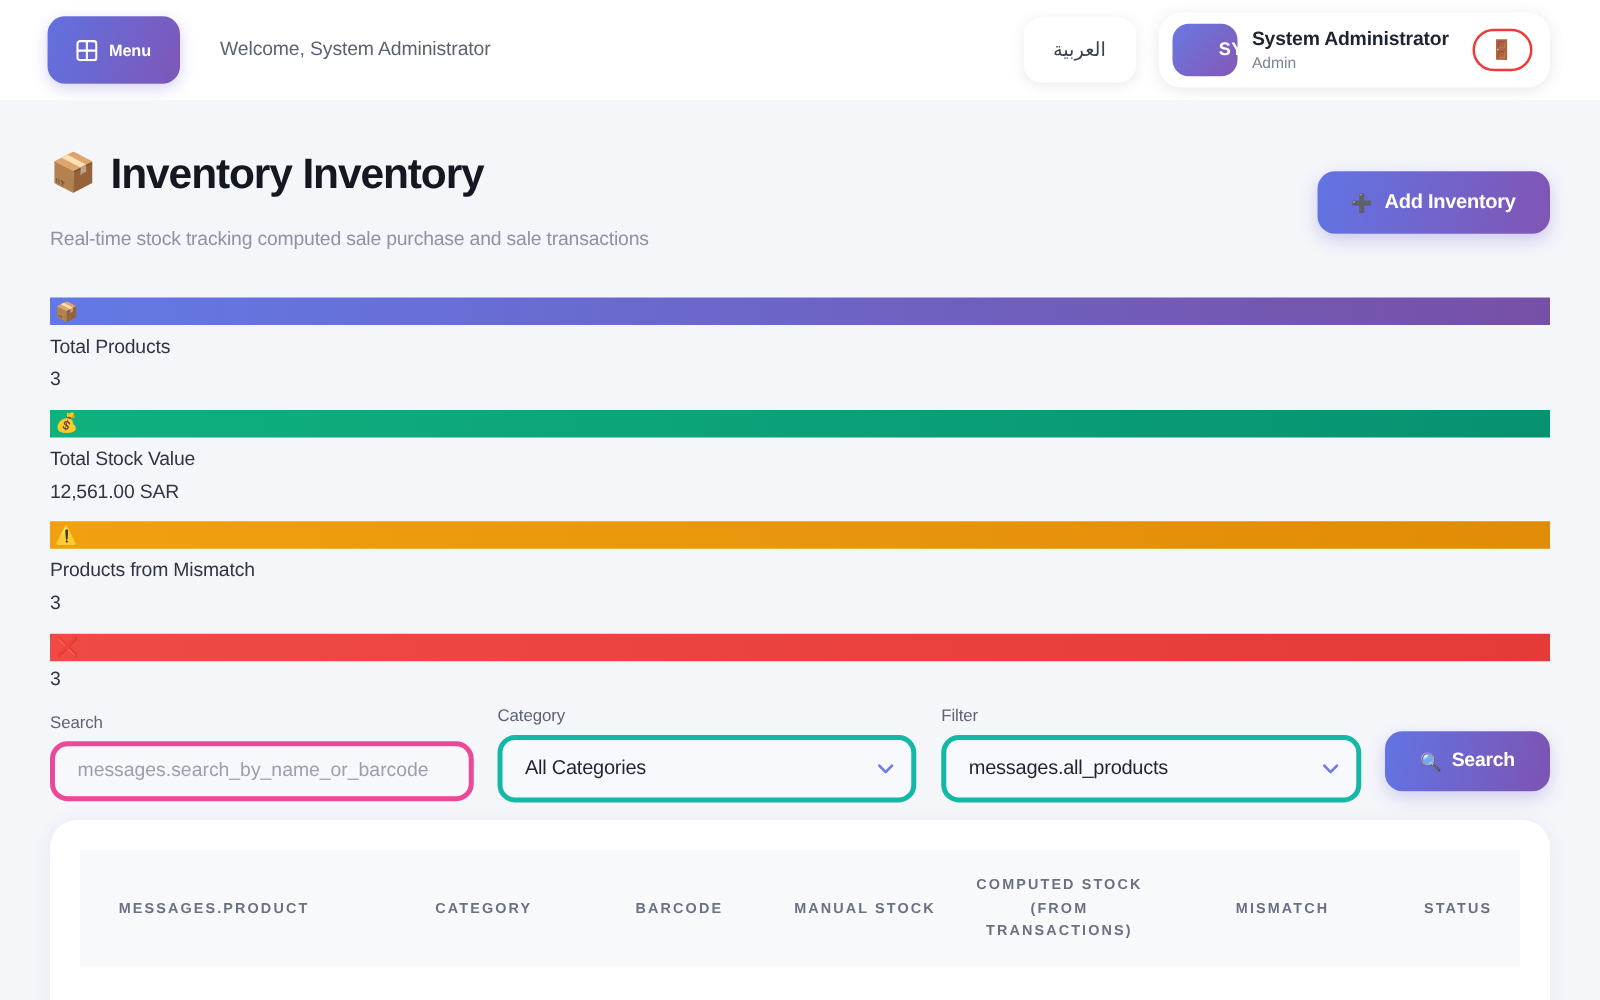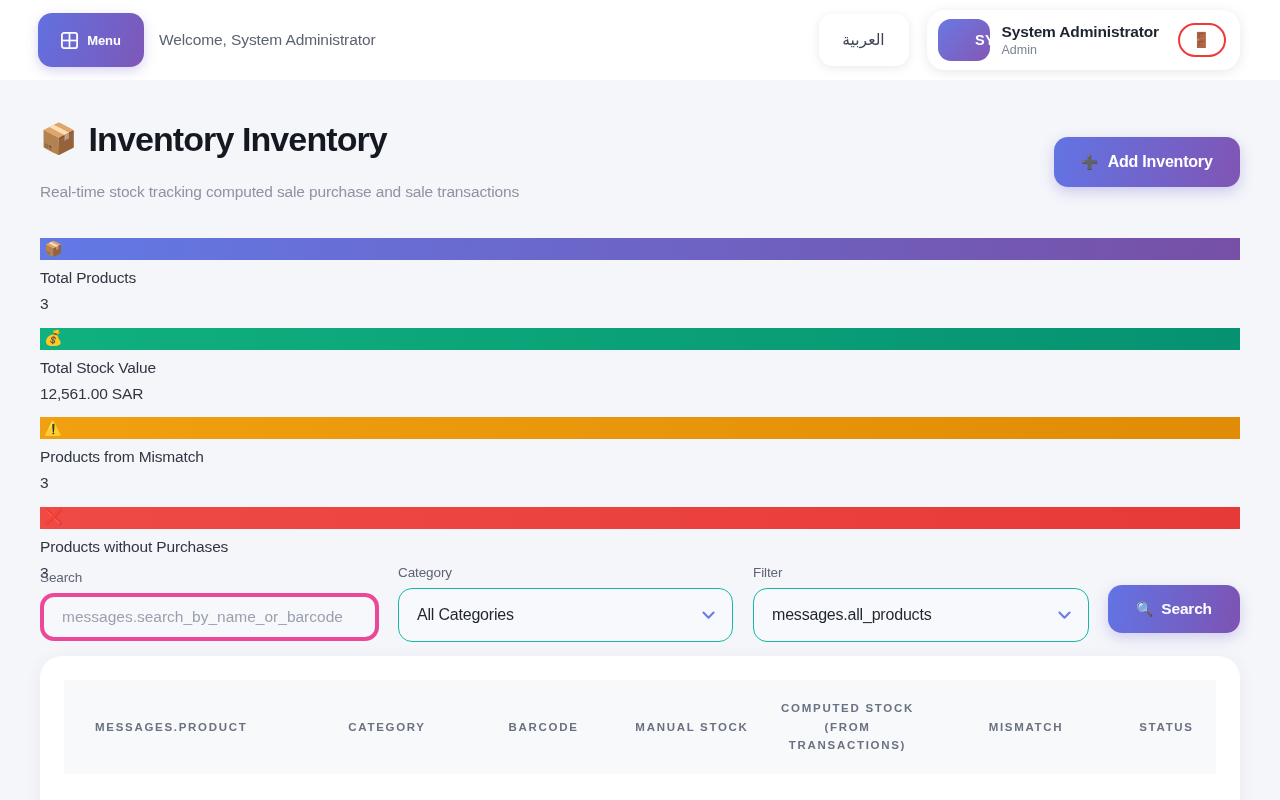--- a/index.html
+++ b/index.html
@@ -28,21 +28,21 @@
     gap: 9px;
     border: none; cursor: pointer;
     box-shadow: 0 4px 12px rgba(110,100,210,0.28);
   }
   .grid-icon { width: 17px; height: 17px; display:block; }
   .menu-label {
     color: #ffffff; font-size: 13px; font-weight: 700;
     letter-spacing: -0.1px;
   }
   .welcome {
-    margin-left: 15px;
+    margin-left: 32px;
     font-size: 15.5px; color: #5b6270; font-weight: 400;
     letter-spacing: -0.1px;
   }
   .topbar-right {
     margin-left: auto; margin-right: 40px;
     display: flex; align-items: center; gap: 18px;
   }
   .lang-btn {
     width: 90px; height: 52px;
     background: #ffffff; border: none; border-radius: 14px;
@@ -160,21 +160,21 @@
     font-size: 15.5px; color: #2f3542;
     font-family: "Liberation Sans", sans-serif;
     outline: none;
   }
   .text-input::placeholder { color: #9aa0ae; }
 
   .select-wrap { position: relative; width: 100%; }
   .select-box {
     width: 100%; height: 54px;
     background: #f8f9fc;
-    border: 1px solid #14b8a6;
+    border: 4px solid #14b8a6;
     border-radius: 14px;
     display: flex; align-items: center;
     padding: 0 18px;
     font-size: 16px; color: #1f2530; letter-spacing: -0.2px;
     cursor: pointer;
   }
   .chevron {
     position: absolute; right: 16px; top: 50%;
     transform: translateY(-50%);
     width: 17px; height: 17px;
@@ -294,21 +294,20 @@
         <span>⚠️</span>
       </div>
       <div class="stat-label">Products from Mismatch</div>
       <div class="stat-value">3</div>
     </div>
 
     <div class="stat">
       <div class="stat-bar c3">
         <span>❌</span>
       </div>
-      <div class="stat-label">Products without Purchases</div>
       <div class="stat-value">3</div>
     </div>
 
   </div>
 
   <div class="filters">
 
     <div class="f-search">
       <span class="f-label">Search</span>
       <input class="text-input" type="text" placeholder="messages.search_by_name_or_barcode" style="">

